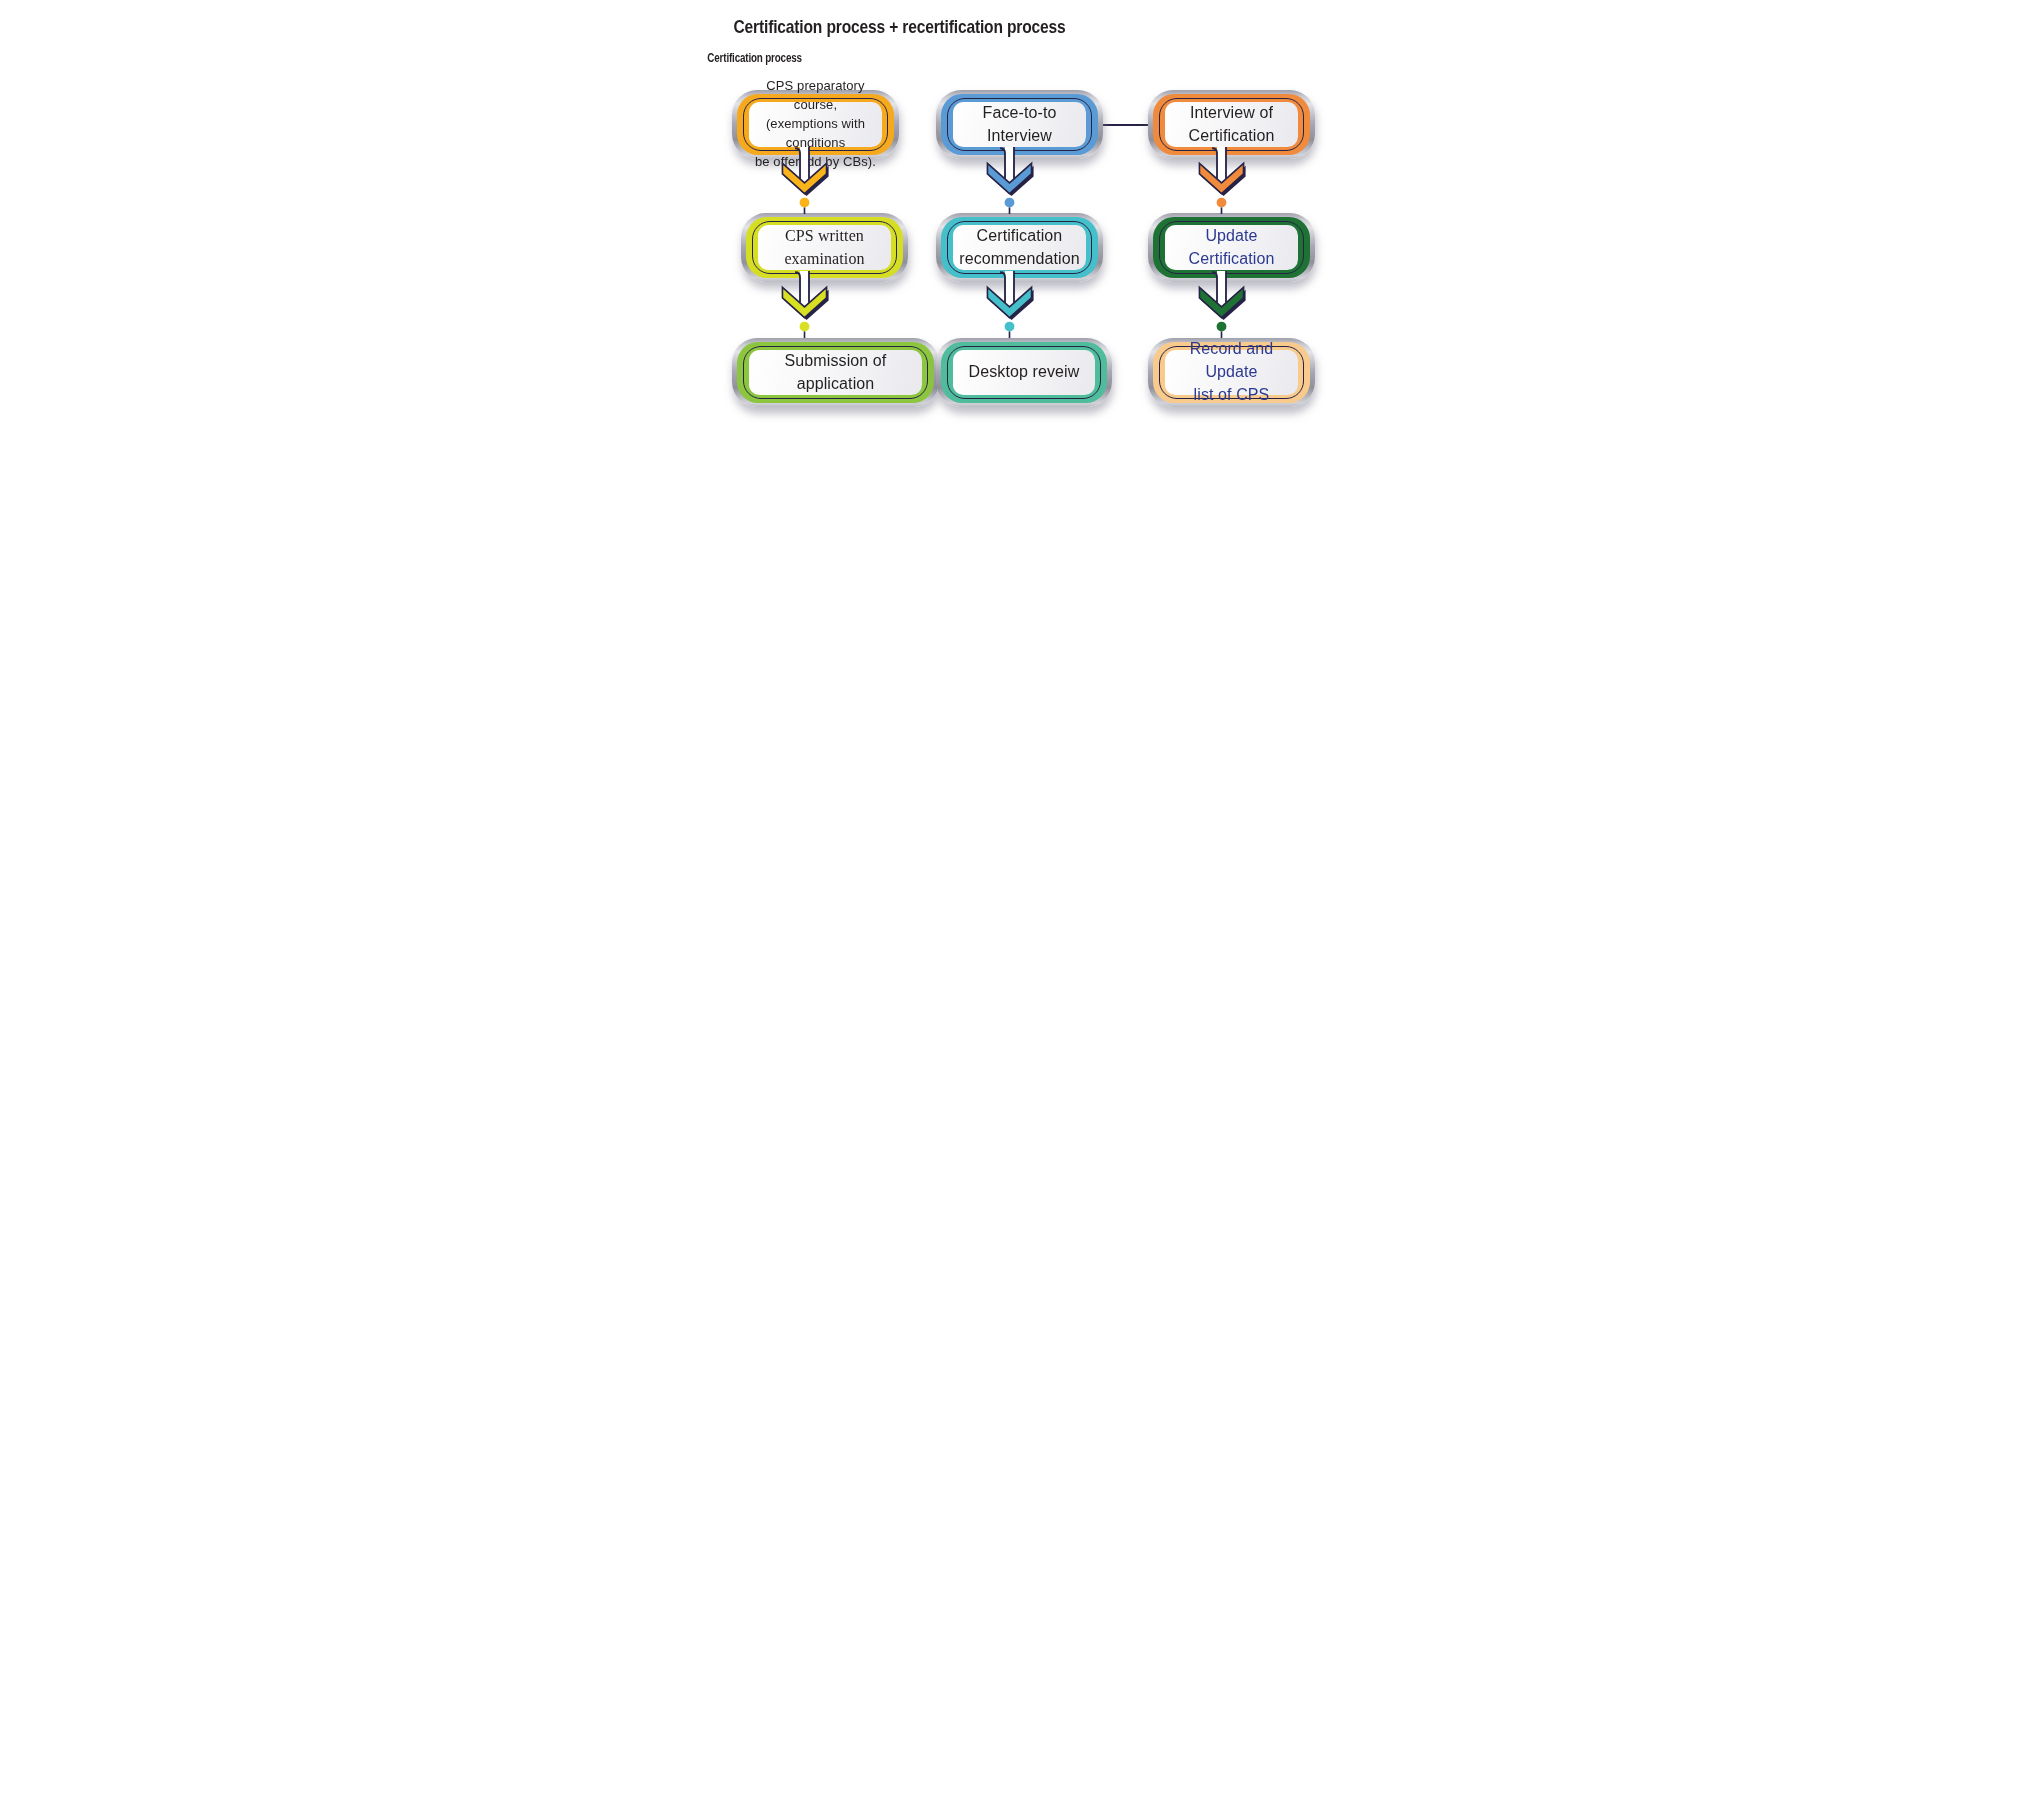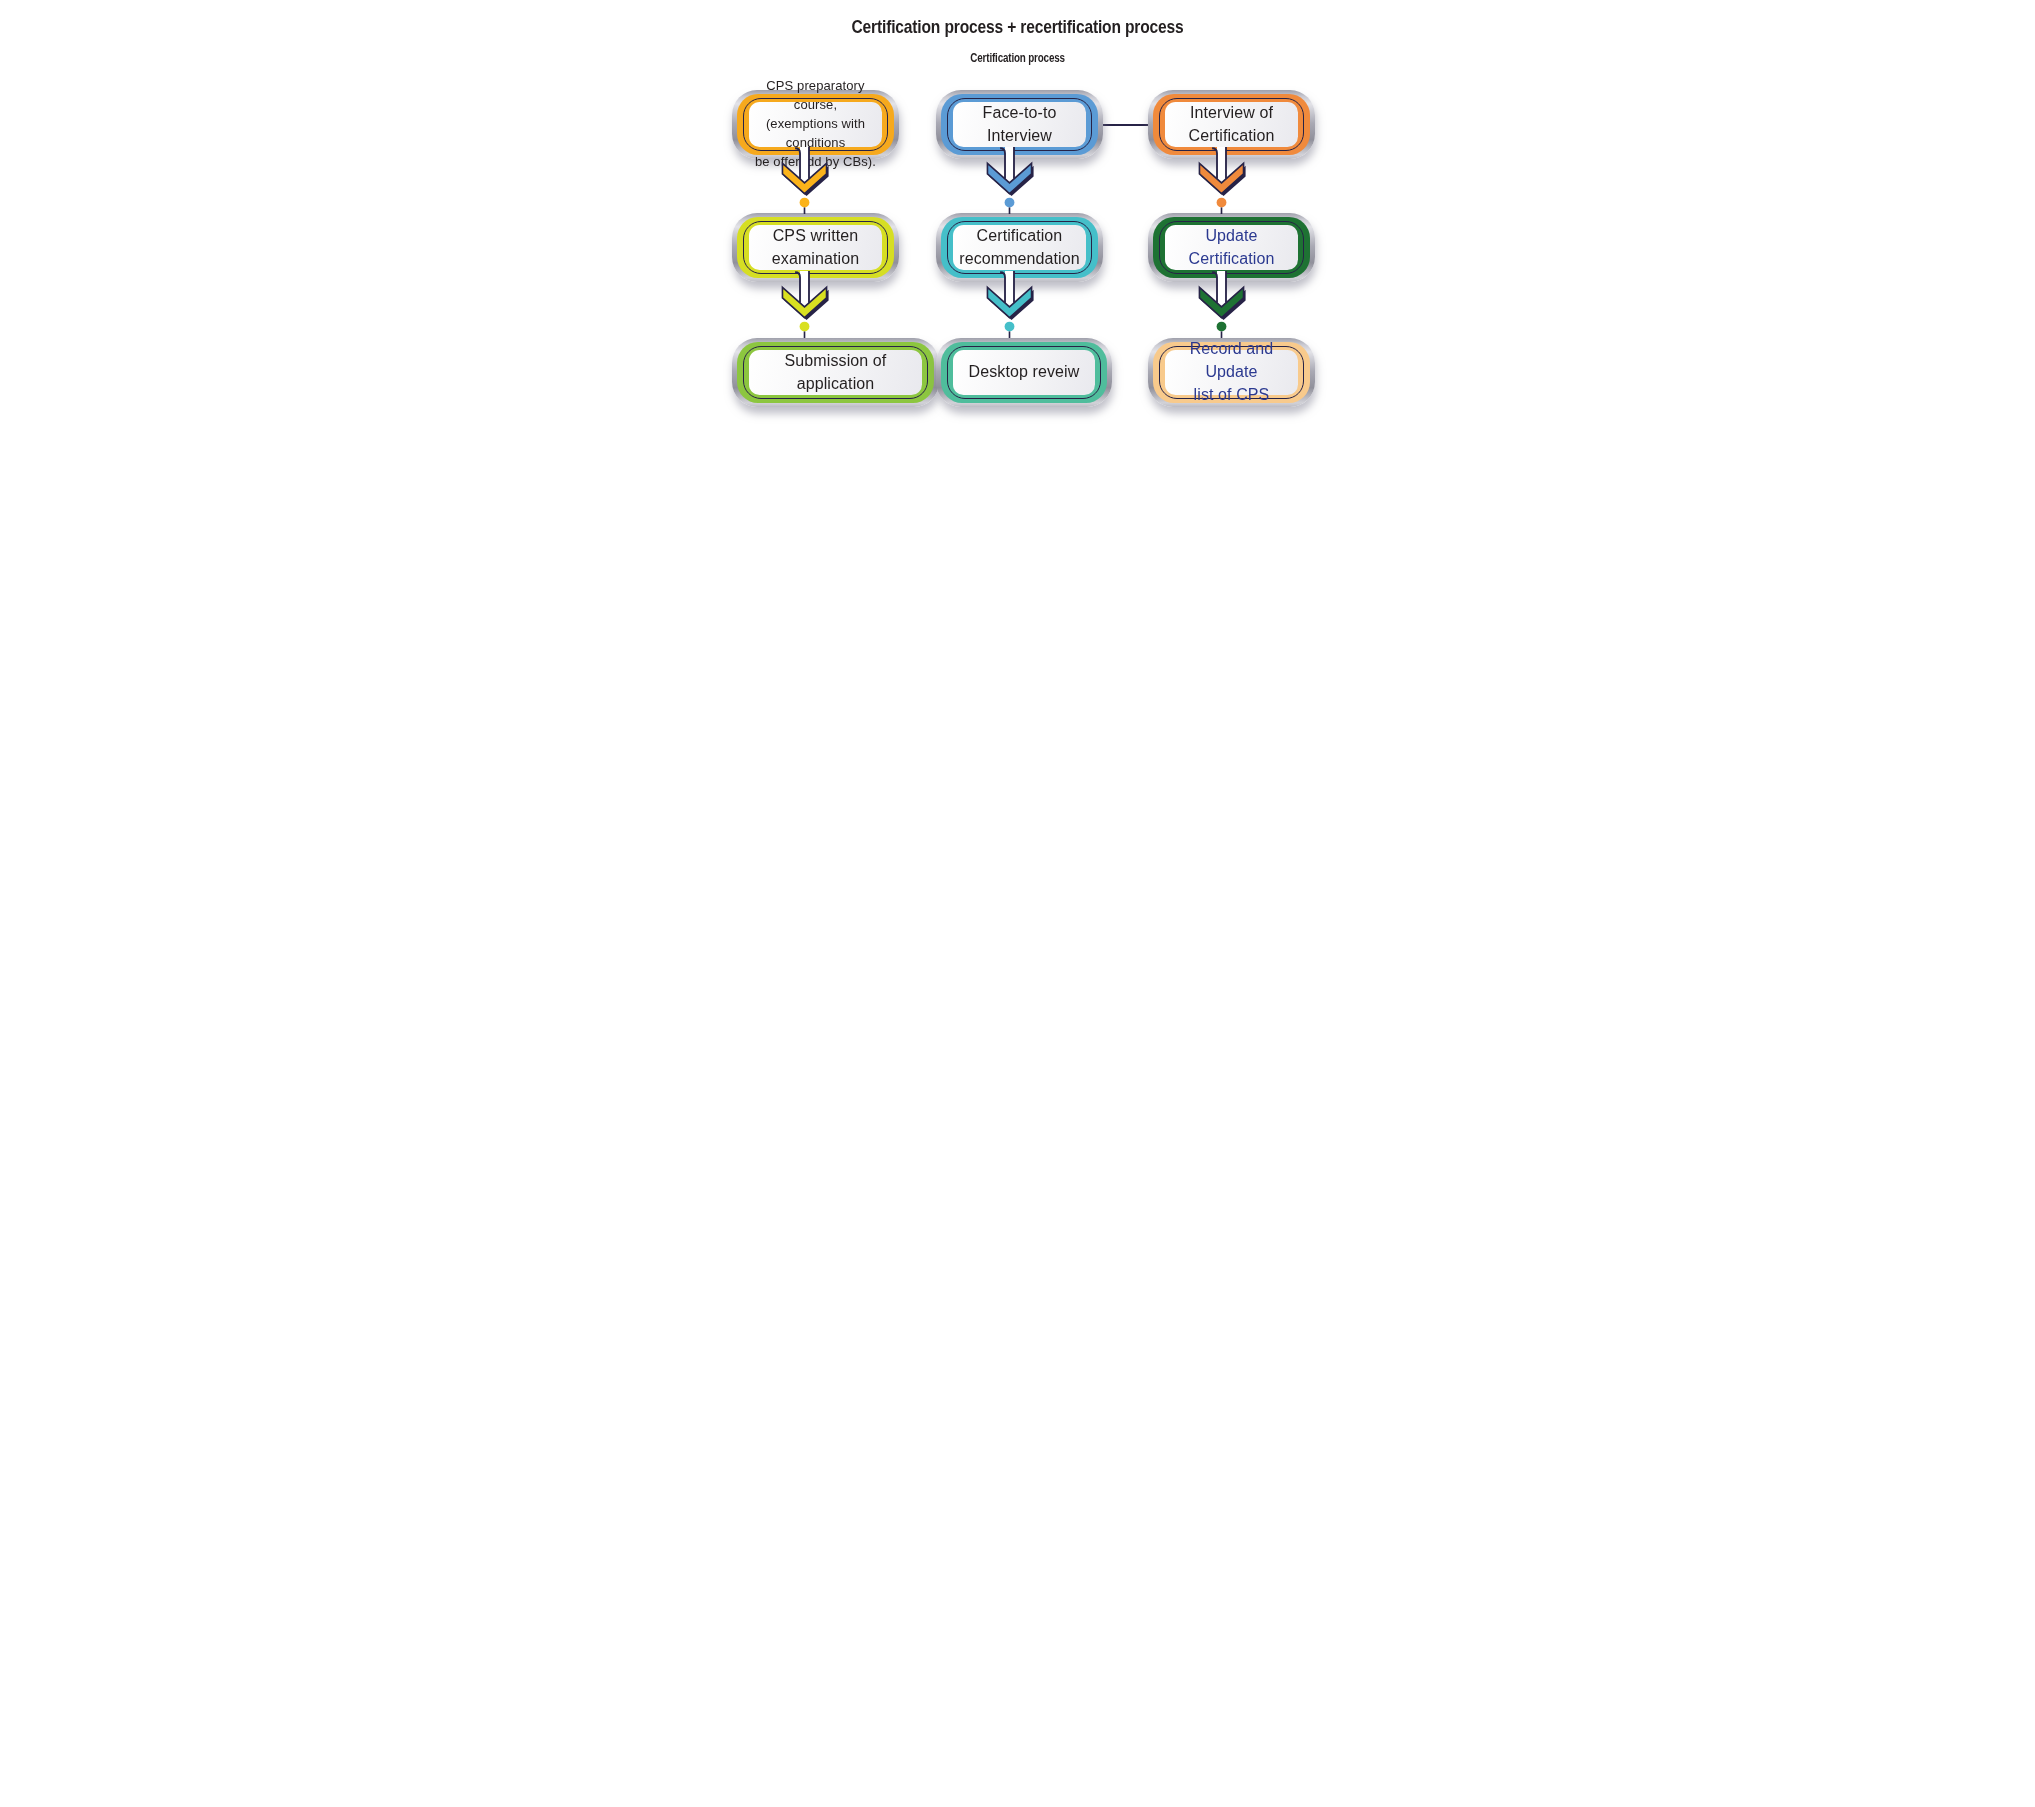--- a/index.html
+++ b/index.html
@@ -1,21 +1,21 @@
 <!DOCTYPE html>
 <html style="font-size:6.5px"><head>
 <meta charset="utf-8">
 <style>
   html,body{margin:0;padding:0;background:#ffffff;}
   .stage{
     position:relative;width:641px;height:452px;margin:0 auto;
     background:#ffffff;overflow:hidden;
     font-family:"Liberation Sans", sans-serif;
   }
-  .title{position:absolute;left:0;right:0;text-align:center;color:#231F20;font-weight:700;}
+  .title{position:absolute;left:0;right:0;color:#231F20;font-weight:700;}
   .title-1{top:15.5px;font-size:19px;}
   .title-2{top:51px;font-size:12px;}
   .condensed{display:inline-block;transform:scaleX(.82);transform-origin:50% 50%;white-space:nowrap;letter-spacing:-0.2px;}
 
   .node{
     position:absolute;width:167px;height:69px;border-radius:25px;z-index:1;
     background:linear-gradient(180deg,#9fa0ab 0%,#cbcbd3 10%,#e3e3e8 20%,#a9a9b4 48%,#90909b 72%,#d2d2d8 94%,#bcbcc4 100%);
     box-shadow:1.2px 6.5px 9px rgba(128,128,145,.5);
   }
   .ring{position:absolute;inset:3.7px 5.3px;border-radius:21px;}
@@ -52,21 +52,21 @@
   <div class="node" style="left:35px;top:90px;">
     <div class="ring" style="background-color: rgb(246, 169, 29);"></div>
     <div class="hairline"></div>
     <div class="panel">
       <span class="label small" style="color: rgb(35, 31, 32);">CPS preparatory course,
 (exemptions with conditions
 be offeredd by CBs).</span>
     </div>
   </div>
 
-  <div class="node" style="left:35px;top:213px;">
+  <div class="node" style="left:44px;top:213px;font-family:Liberation Serif, serif;">
     <div class="ring" style="background-color: rgb(214, 222, 35);"></div>
     <div class="hairline"></div>
     <div class="panel">
       <span class="label" style="color: rgb(35, 31, 32);">CPS written
 examination</span>
     </div>
   </div>
 
   <div class="node" style="left:35px;top:338px;padding-left:40px;">
     <div class="ring" style="background-color: rgb(140, 198, 63);"></div>

